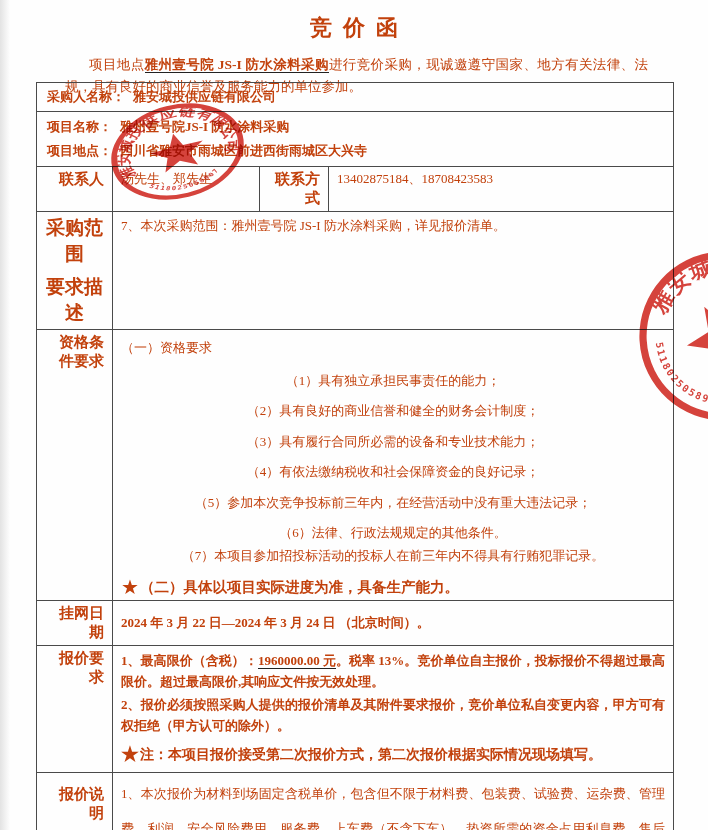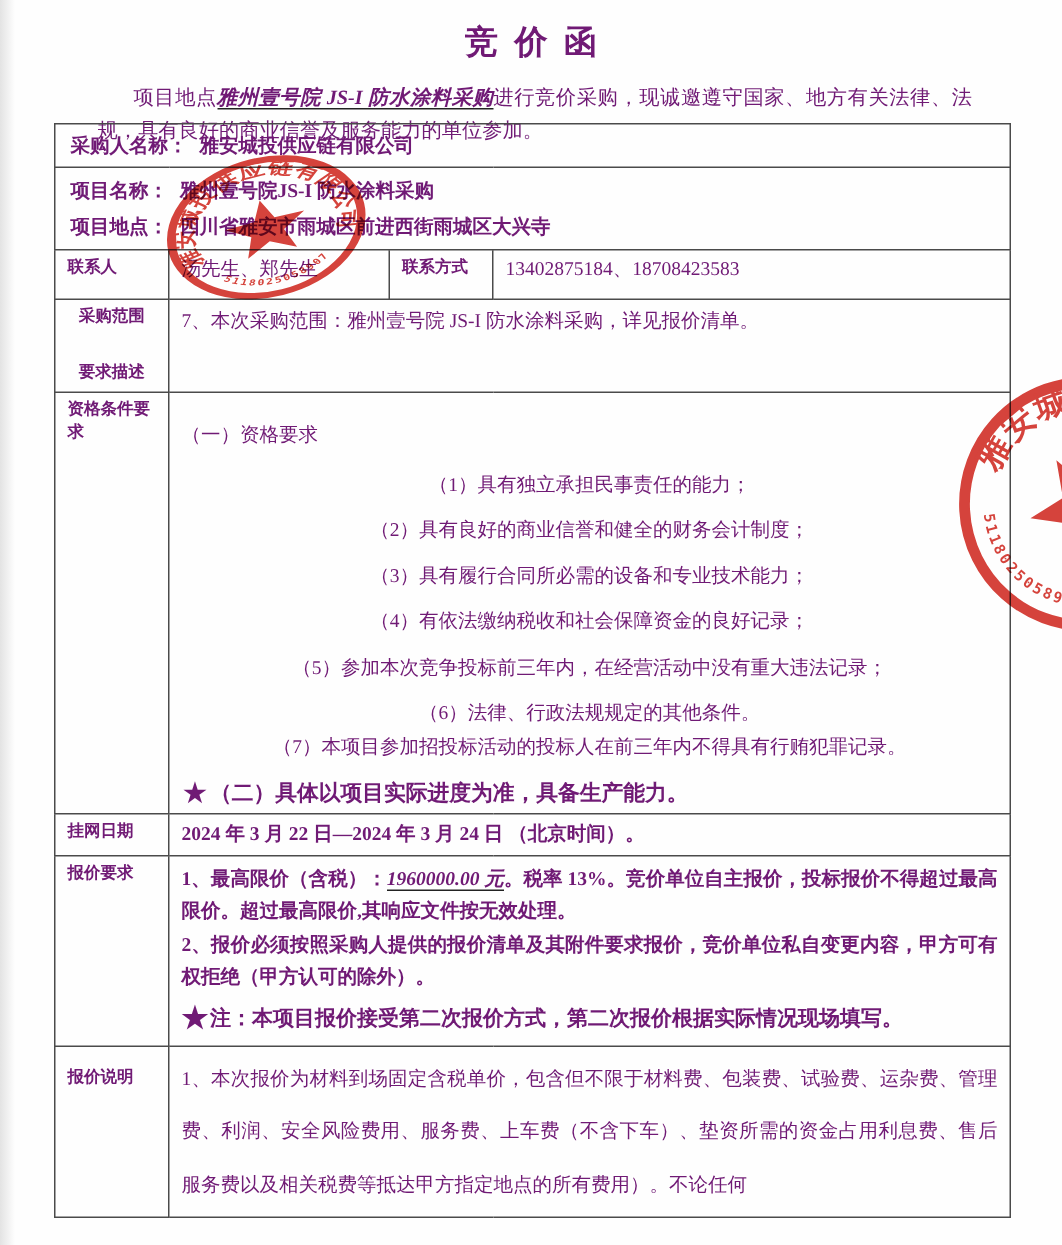--- a/index.html
+++ b/index.html
@@ -2,61 +2,61 @@
 <html><head>
 <meta charset="utf-8">
 <style>
   html,body{margin:0;padding:0;background:#ffffff;}
   .page{
     position:relative;
     width:708px;height:830px;
     background:#fefefe;
     overflow:hidden;
     font-family:"Liberation Serif","DejaVu Serif",serif;
-    color:#701a75;
+    color:#c2410c;
   }
   .page::before{
     content:"";position:absolute;left:0;top:0;width:10px;height:100%;
     background:linear-gradient(to right,#e3e3e3,rgba(255,255,255,0));
     pointer-events:none;
   }
   .doc-title{
     margin:13px 0 0 0;
     text-align:center;
     font-size:22px;font-weight:700;
     letter-spacing:11px;padding-left:11px;
     font-family:"Liberation Serif","DejaVu Serif",serif;
   }
   .intro{
     margin:11px 60px 0 65px;
     font-size:13.5px;line-height:1.62;
     text-indent:24px;
     text-align:justify;
   }
-  .u{border-bottom:1.5px solid #222;padding-bottom:0px;font-style:italic;}
+  .u{border-bottom:1.5px solid #222;padding-bottom:0px;}
   .b{font-weight:700;}
   table.bid{
     position:absolute;left:36px;top:82px;
     width:637px;
     border-collapse:collapse;table-layout:fixed;
     font-size:13px;
   }
   table.bid td{
     border:1.5px solid #4a4a4a;
     padding:3px 8px;
     vertical-align:top;
     overflow:hidden;
   }
   td.labelcell{
-    text-align:left;font-weight:700;font-size:11px;
+    text-align:right;font-weight:700;font-size:15px;
     vertical-align:middle;padding:2px 2px;margin-top:27px;
   }
   td.labeltop{vertical-align:top;padding-top:10px;}
-  .lbl2{display:block;text-align:center;font-weight:700;font-size:11px;}
-  .lbl2 + .lbl2{margin-top:22px;}
+  .lbl2{display:block;text-align:center;font-weight:700;font-size:19px;}
+  .lbl2 + .lbl2{margin-top:7px;}
   .hei{font-weight:700;}
   .line{line-height:24px;white-space:nowrap;}
   .valgap{margin-left:8px;}
   td.contact-val{vertical-align:middle;}
   .q-title{margin:3px 0 15px 0;line-height:1.35;}
   .q-item{margin:0 0 13px 0;line-height:1.35;text-align:center;}
   .q-item.tight{margin-bottom:5px;}
   .q-star-line{margin:8px 0 0 0;font-size:14.5px;}
   .star{font-size:20px;vertical-align:-2px;margin-right:1px;line-height:1;}
   .quote-req p{margin:2px 0 3px 0;line-height:1.58;text-align:justify;font-weight:700;}
@@ -118,21 +118,21 @@
         <span class="lbl2">要求描述</span>
       </td>
       <td colspan="3">
         <p class="scope-p">7、本次采购范围：雅州壹号院 JS-I 防水涂料采购，详见报价清单。</p>
       </td>
     </tr>
 
 
     <tr style="height:267px">
       <td class="labelcell">资格条件要求</td>
-      <td colspan="3" style="padding-top:16px">
+      <td colspan="3" style="padding-top:6px">
         <p class="q-title">（一）资格要求</p>
         <p class="q-item">（1）具有独立承担民事责任的能力；</p>
         <p class="q-item">（2）具有良好的商业信誉和健全的财务会计制度；</p>
         <p class="q-item">（3）具有履行合同所必需的设备和专业技术能力；</p>
         <p class="q-item">（4）有依法缴纳税收和社会保障资金的良好记录；</p>
         <p class="q-item">（5）参加本次竞争投标前三年内，在经营活动中没有重大违法记录；</p>
         <p class="q-item tight">（6）法律、行政法规规定的其他条件。</p>
         <p class="q-item">（7）本项目参加招投标活动的投标人在前三年内不得具有行贿犯罪记录。</p>
         <p class="q-star-line"><span class="star">★</span><span class="hei">（二）具体以项目实际进度为准，具备生产能力。</span></p>
       </td>

